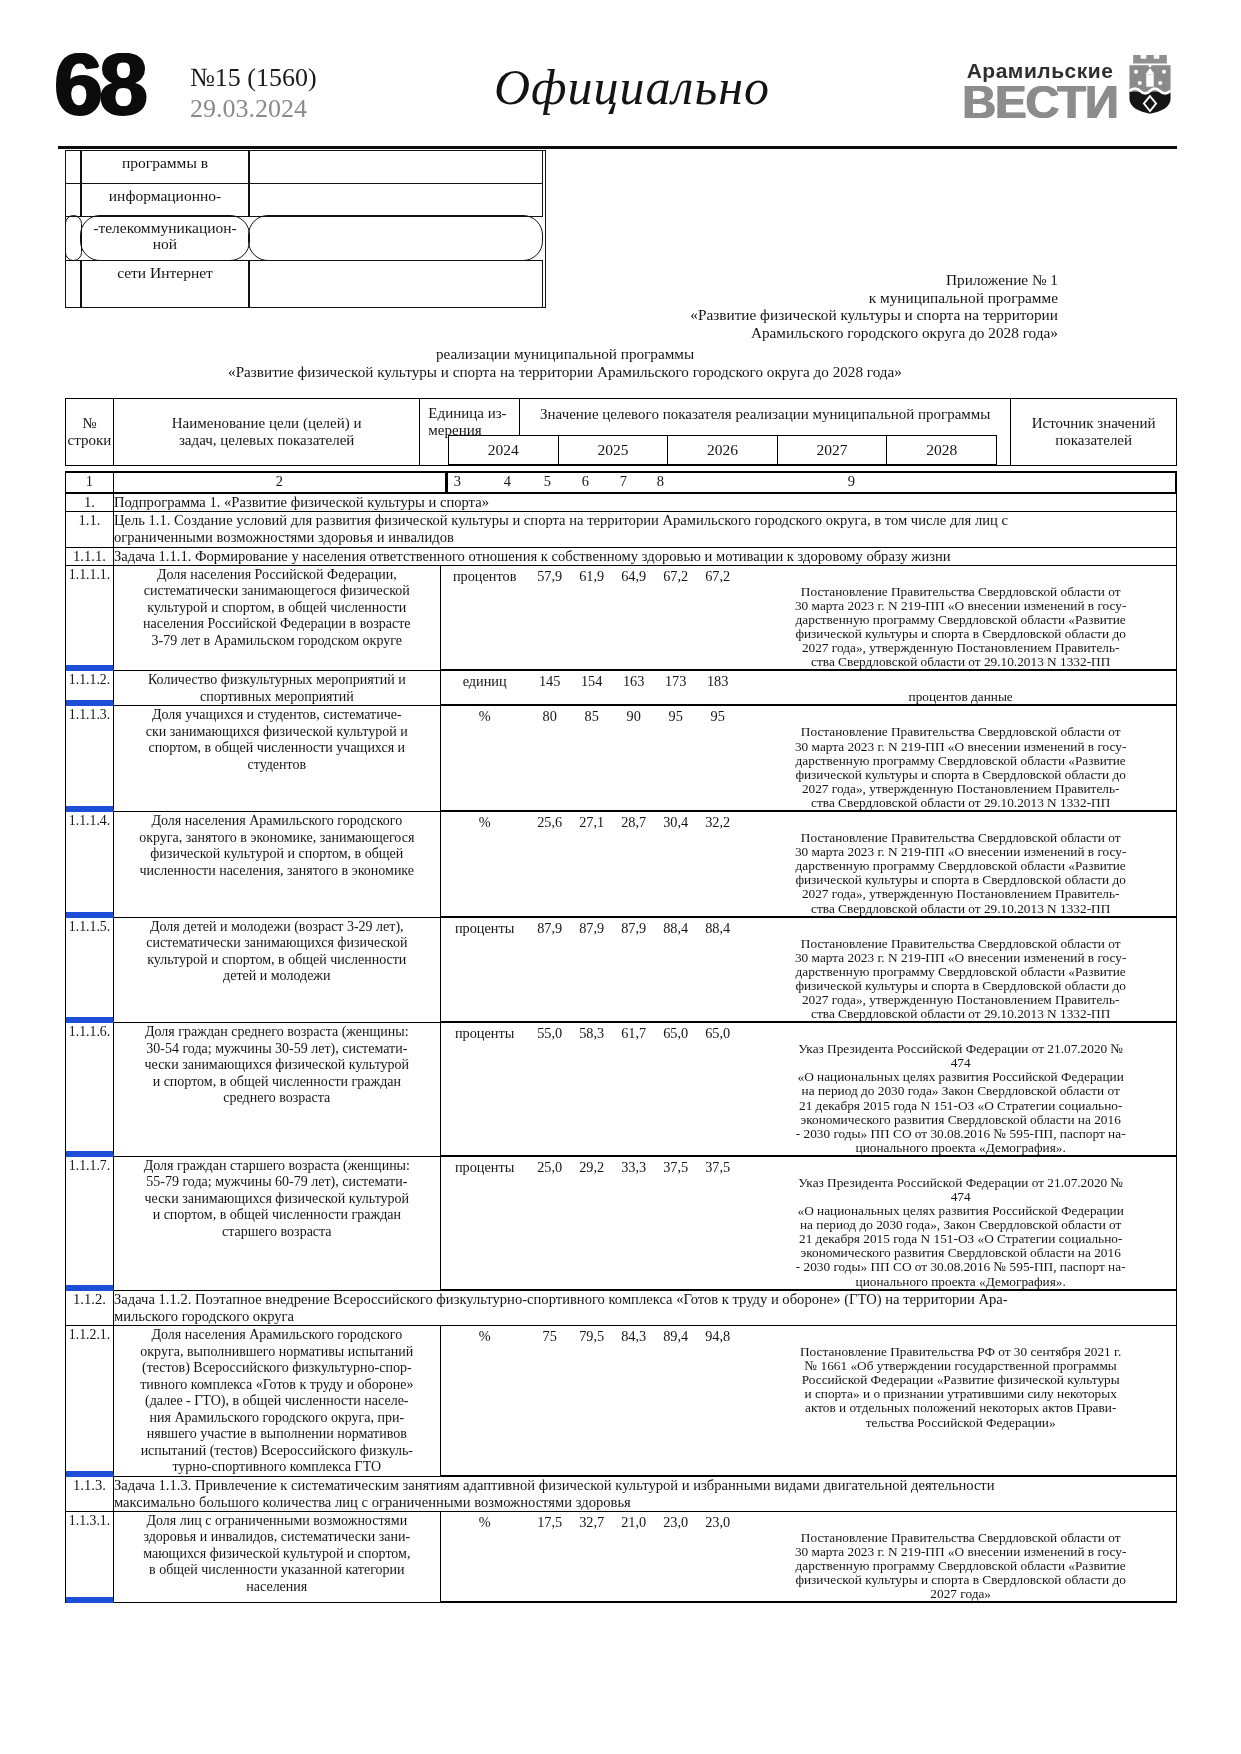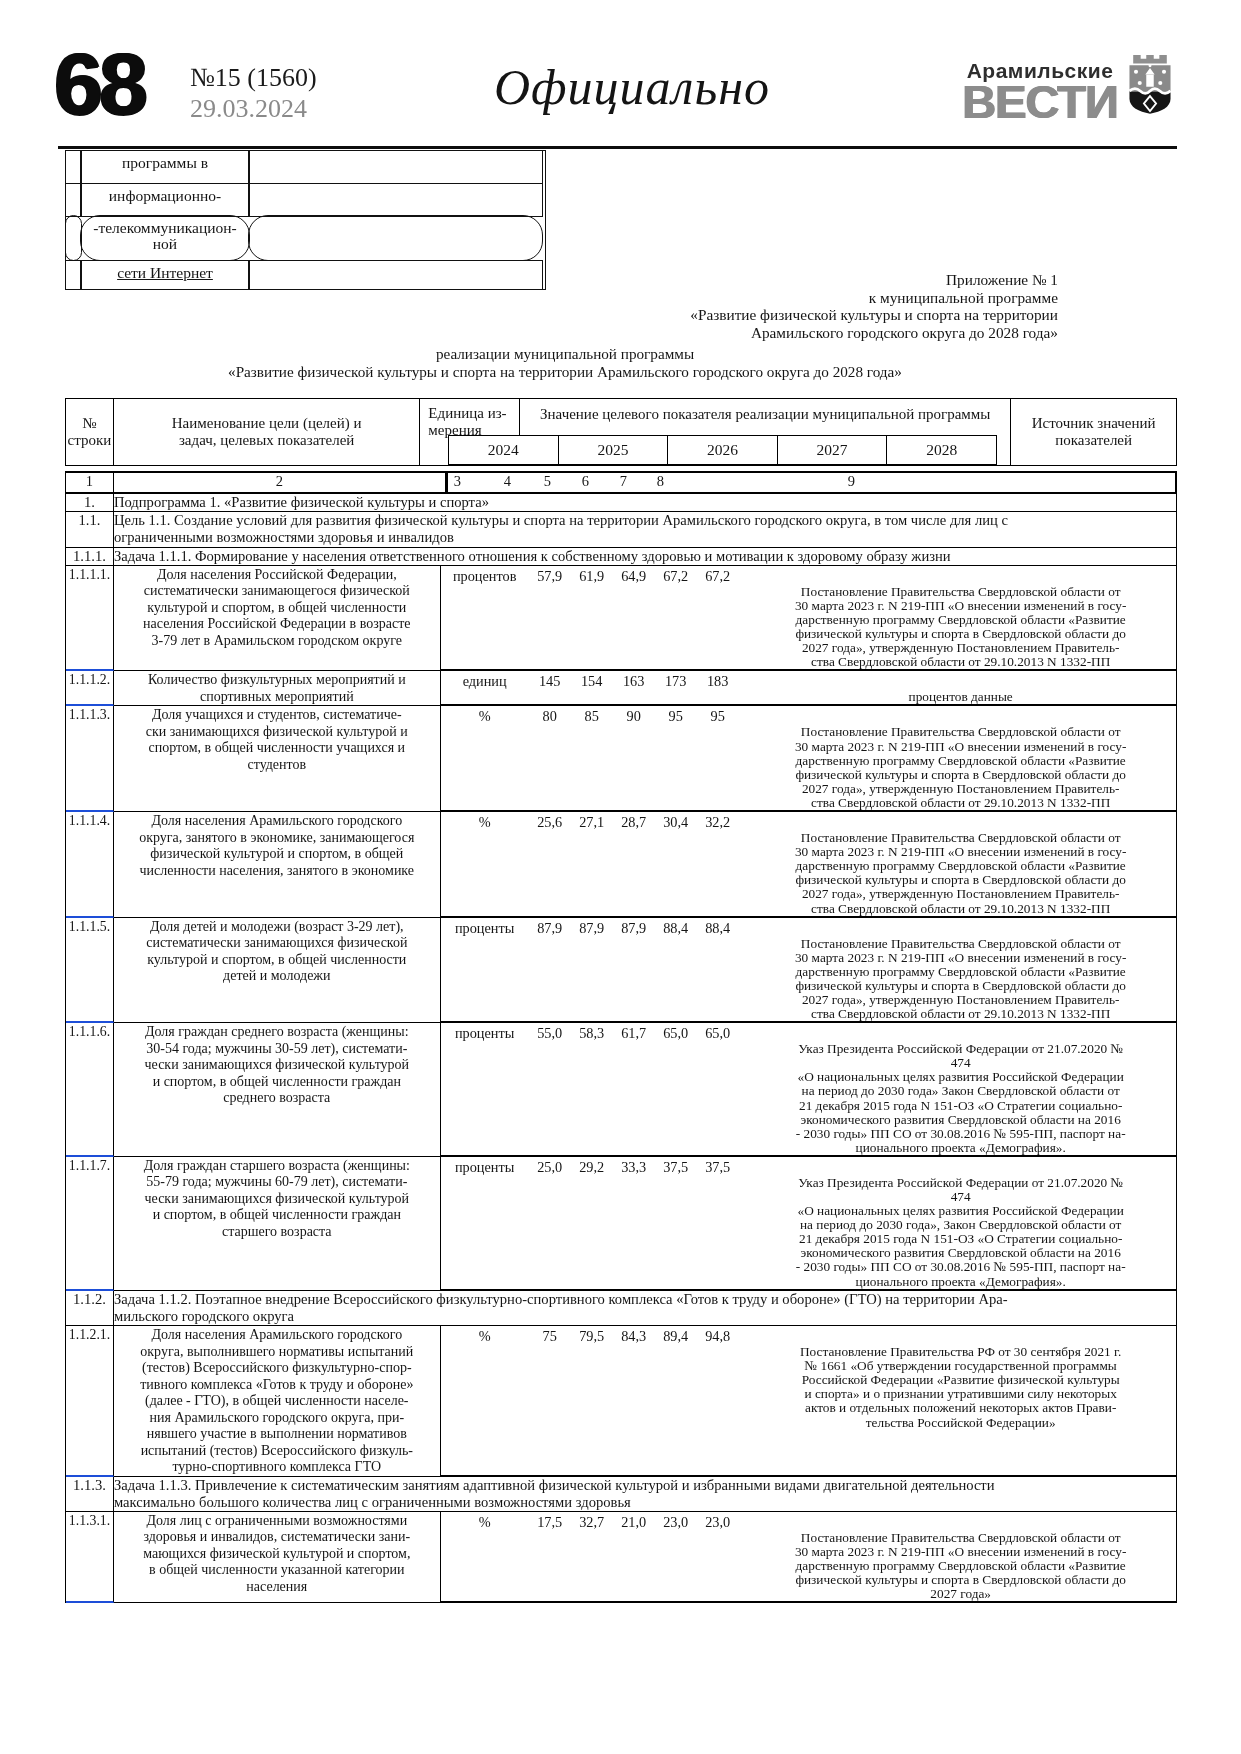--- a/index.html
+++ b/index.html
@@ -28,21 +28,21 @@
   .emblem{left:1122px;top:50px;}
   .head-rule{left:58px;top:146px;width:1119px;height:3px;background:#0d0d0d;}
 
   
   .top-table{
     left:65px;top:150px;width:479px;border:1.5px solid #111;border-collapse:collapse;
     display:grid;grid-template-columns:15px 168px 293px;
   }
   .tt-cell{border:1.5px solid #111;margin:-0.75px;font-size:15.5px;line-height:16px;
     text-align:center;padding-top:4px;box-sizing:border-box;white-space:pre-line;}
-  .tt-r1{height:34px;}.tt-r2{height:34px;}.tt-r3{height:46px;border-radius:20px;}.tt-r4{height:30px;text-decoration:underline;}
+  .tt-r1{height:34px;}.tt-r2{height:34px;}.tt-r3{height:46px;border-radius:20px;}.tt-r4{height:48px;}
 
   
   .appendix{right:183px;top:271px;text-align:right;font-size:15.3px;line-height:17.5px;}
 
   
   .doc-title{left:65px;top:345px;width:1000px;text-align:center;line-height:17.5px;}
   .doc-title .t1{font-size:15.8px;}
   .doc-title .t2,.doc-title .t3{font-size:15.2px;}
 
   
@@ -79,21 +79,21 @@
   .cn-2{width:332px;}
   .cn-rest{width:732px;position:relative;border-left:2px solid #000;border-right:2px solid #000;}
   .cn-rest span{position:absolute;top:0;font-size:14.5px;}
 
   
   .row-merged .c{font-size:14.6px;line-height:17.2px;}
   .m-num{width:48px;text-align:center;}
   .m-text{width:1064px;text-align:left;white-space:pre-line;border-right:1px solid #000;}
 
   
-  .i-num{width:48px;font-size:13.8px;text-align:center;padding-top:1px;border-bottom:2px solid #1d4ed8;}
+  .i-num{width:48px;font-size:13.8px;text-align:center;padding-top:1px;border-bottom:6px solid #1d4ed8;}
   .i-name{width:327px;font-size:14px;line-height:16.5px;text-align:center;
     white-space:pre-line;padding-top:1px;border-bottom:1px solid #000;}
   .i-vals{width:305px;display:flex;align-items:flex-start;padding-top:2px;
     font-size:14.3px;border-bottom:2px solid #000;border-right:none;}
   .i-vals .unit{flex:0 0 88px;text-align:center;}
   .i-vals .v{flex:0 0 42px;text-align:center;}
   .i-src{width:432px;font-size:13.3px;line-height:14.1px;text-align:center;
     white-space:pre-line;padding-top:19px;border-bottom:2px solid #000;}
   .row-ind{border-top:0;}
   .row-first .i-vals,.row-first .i-src{border-top:1px solid #000;margin-top:-1px;}

